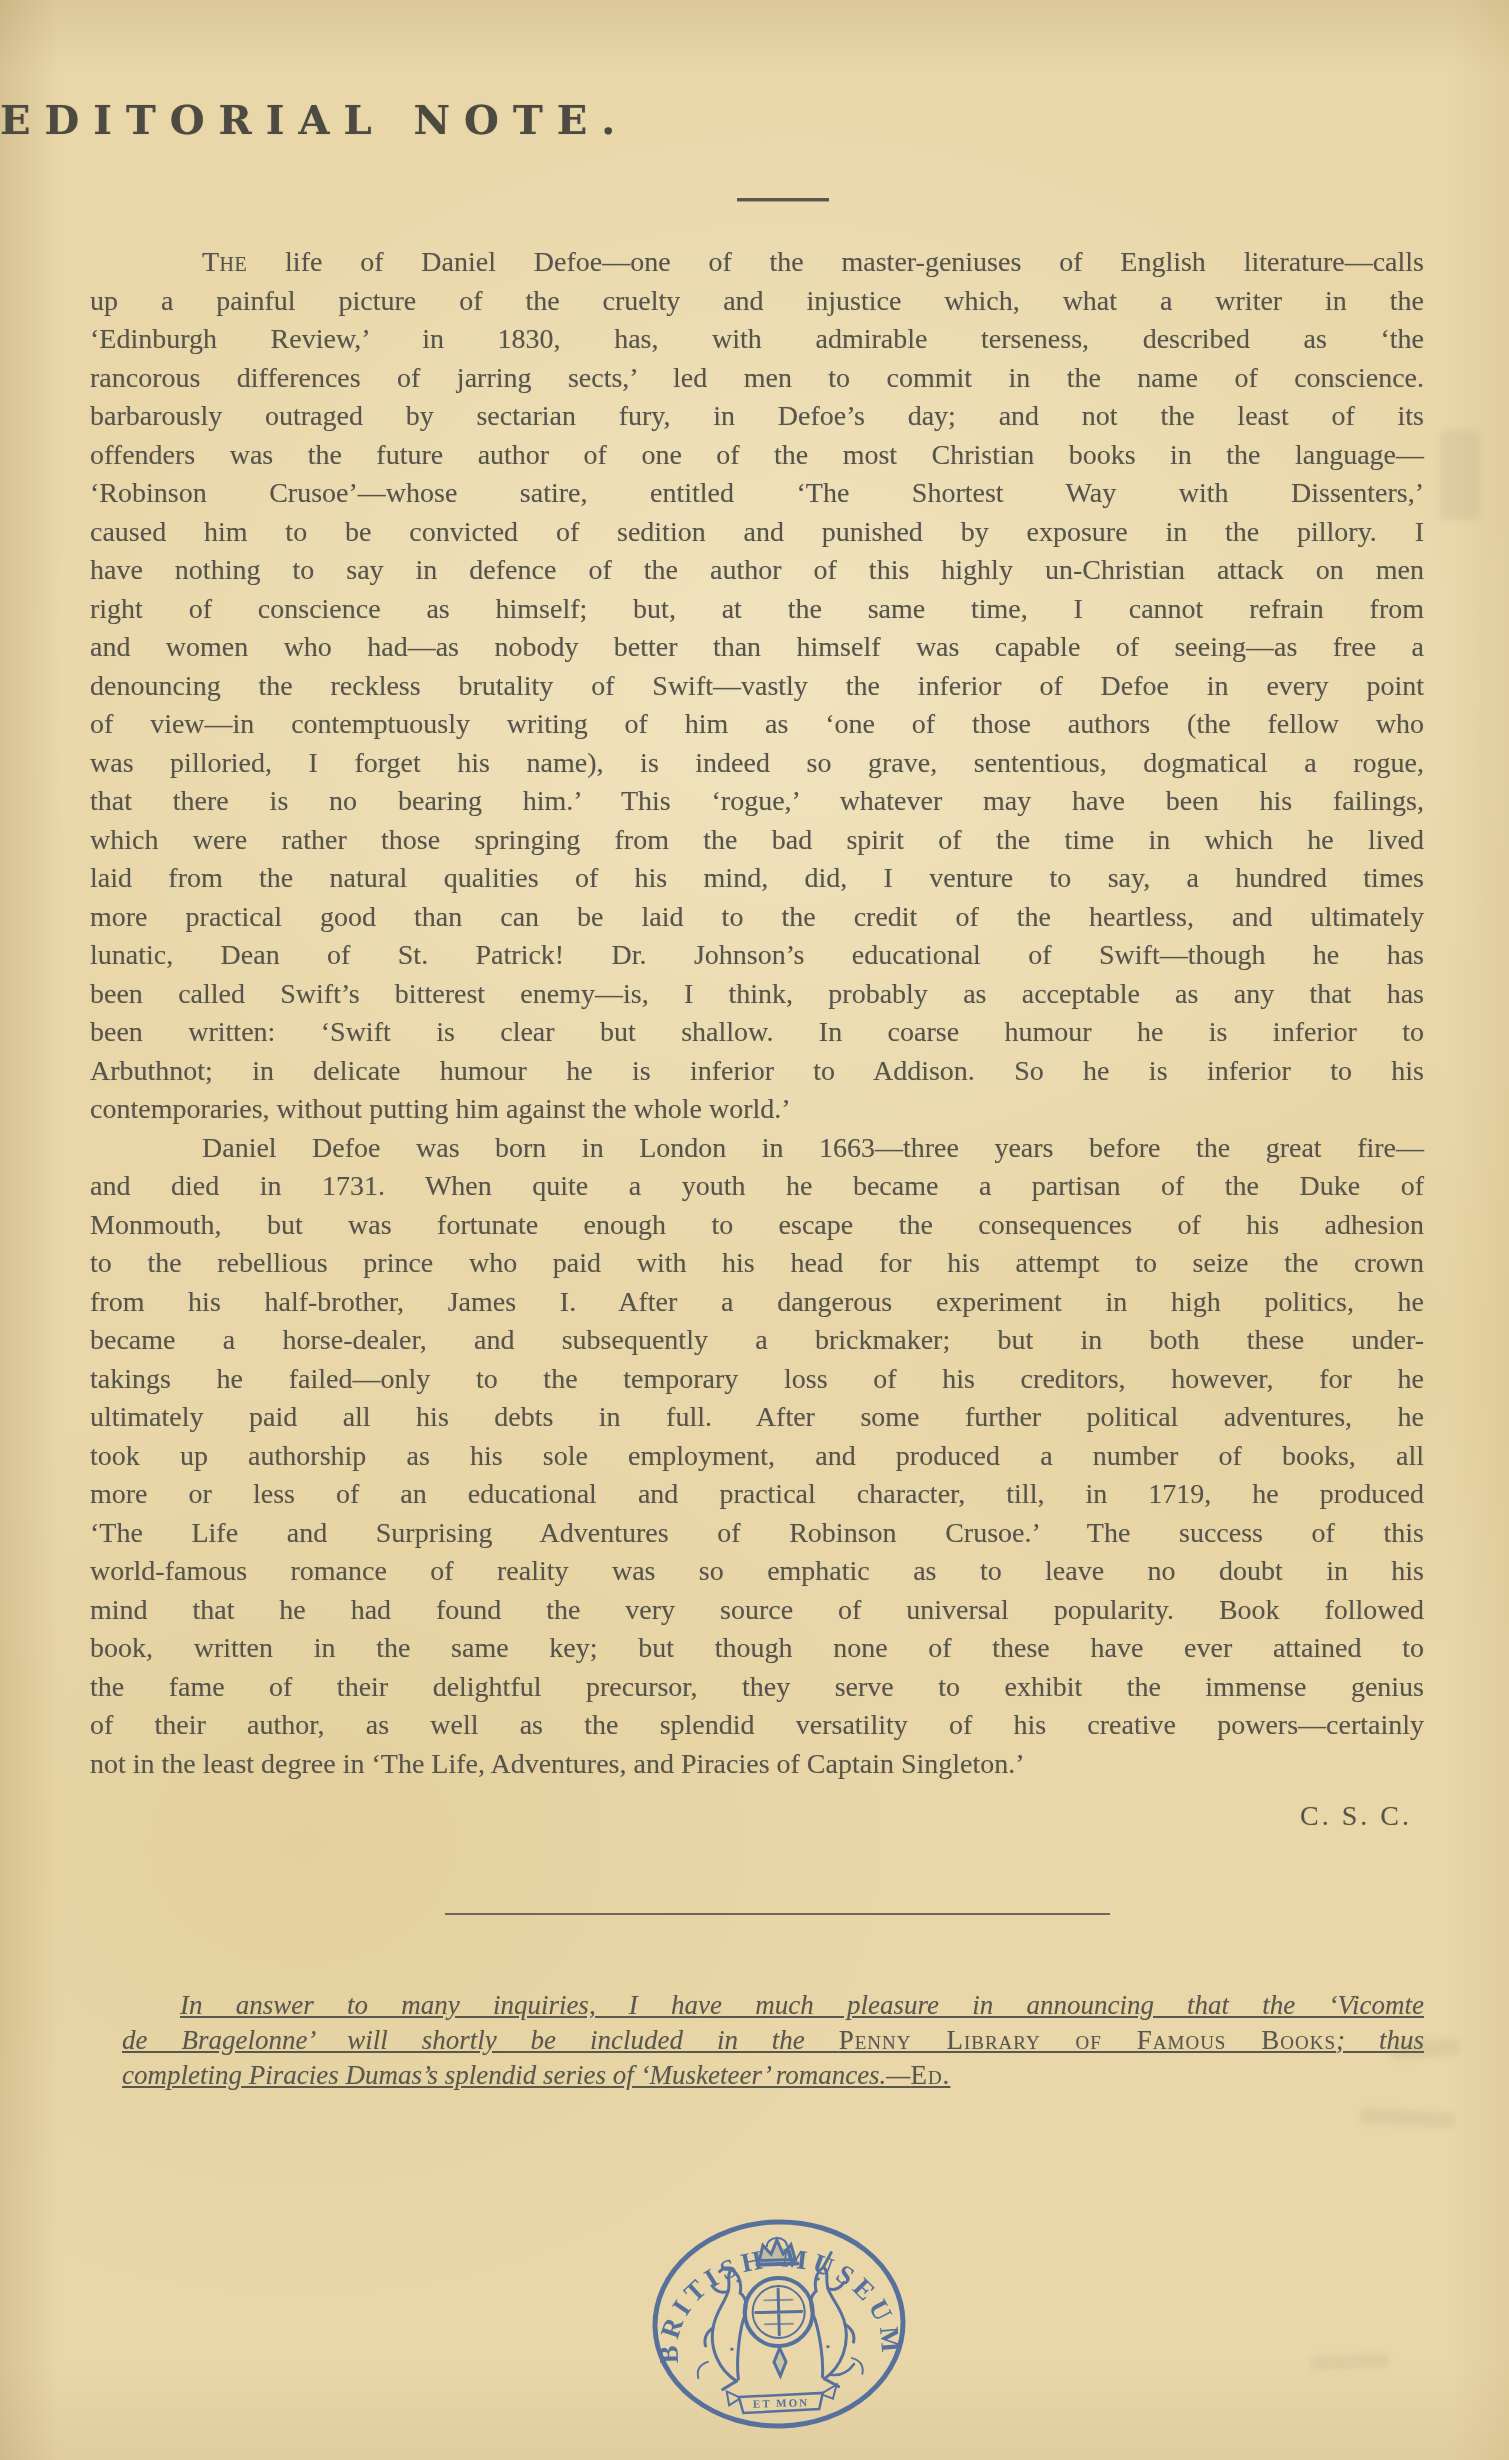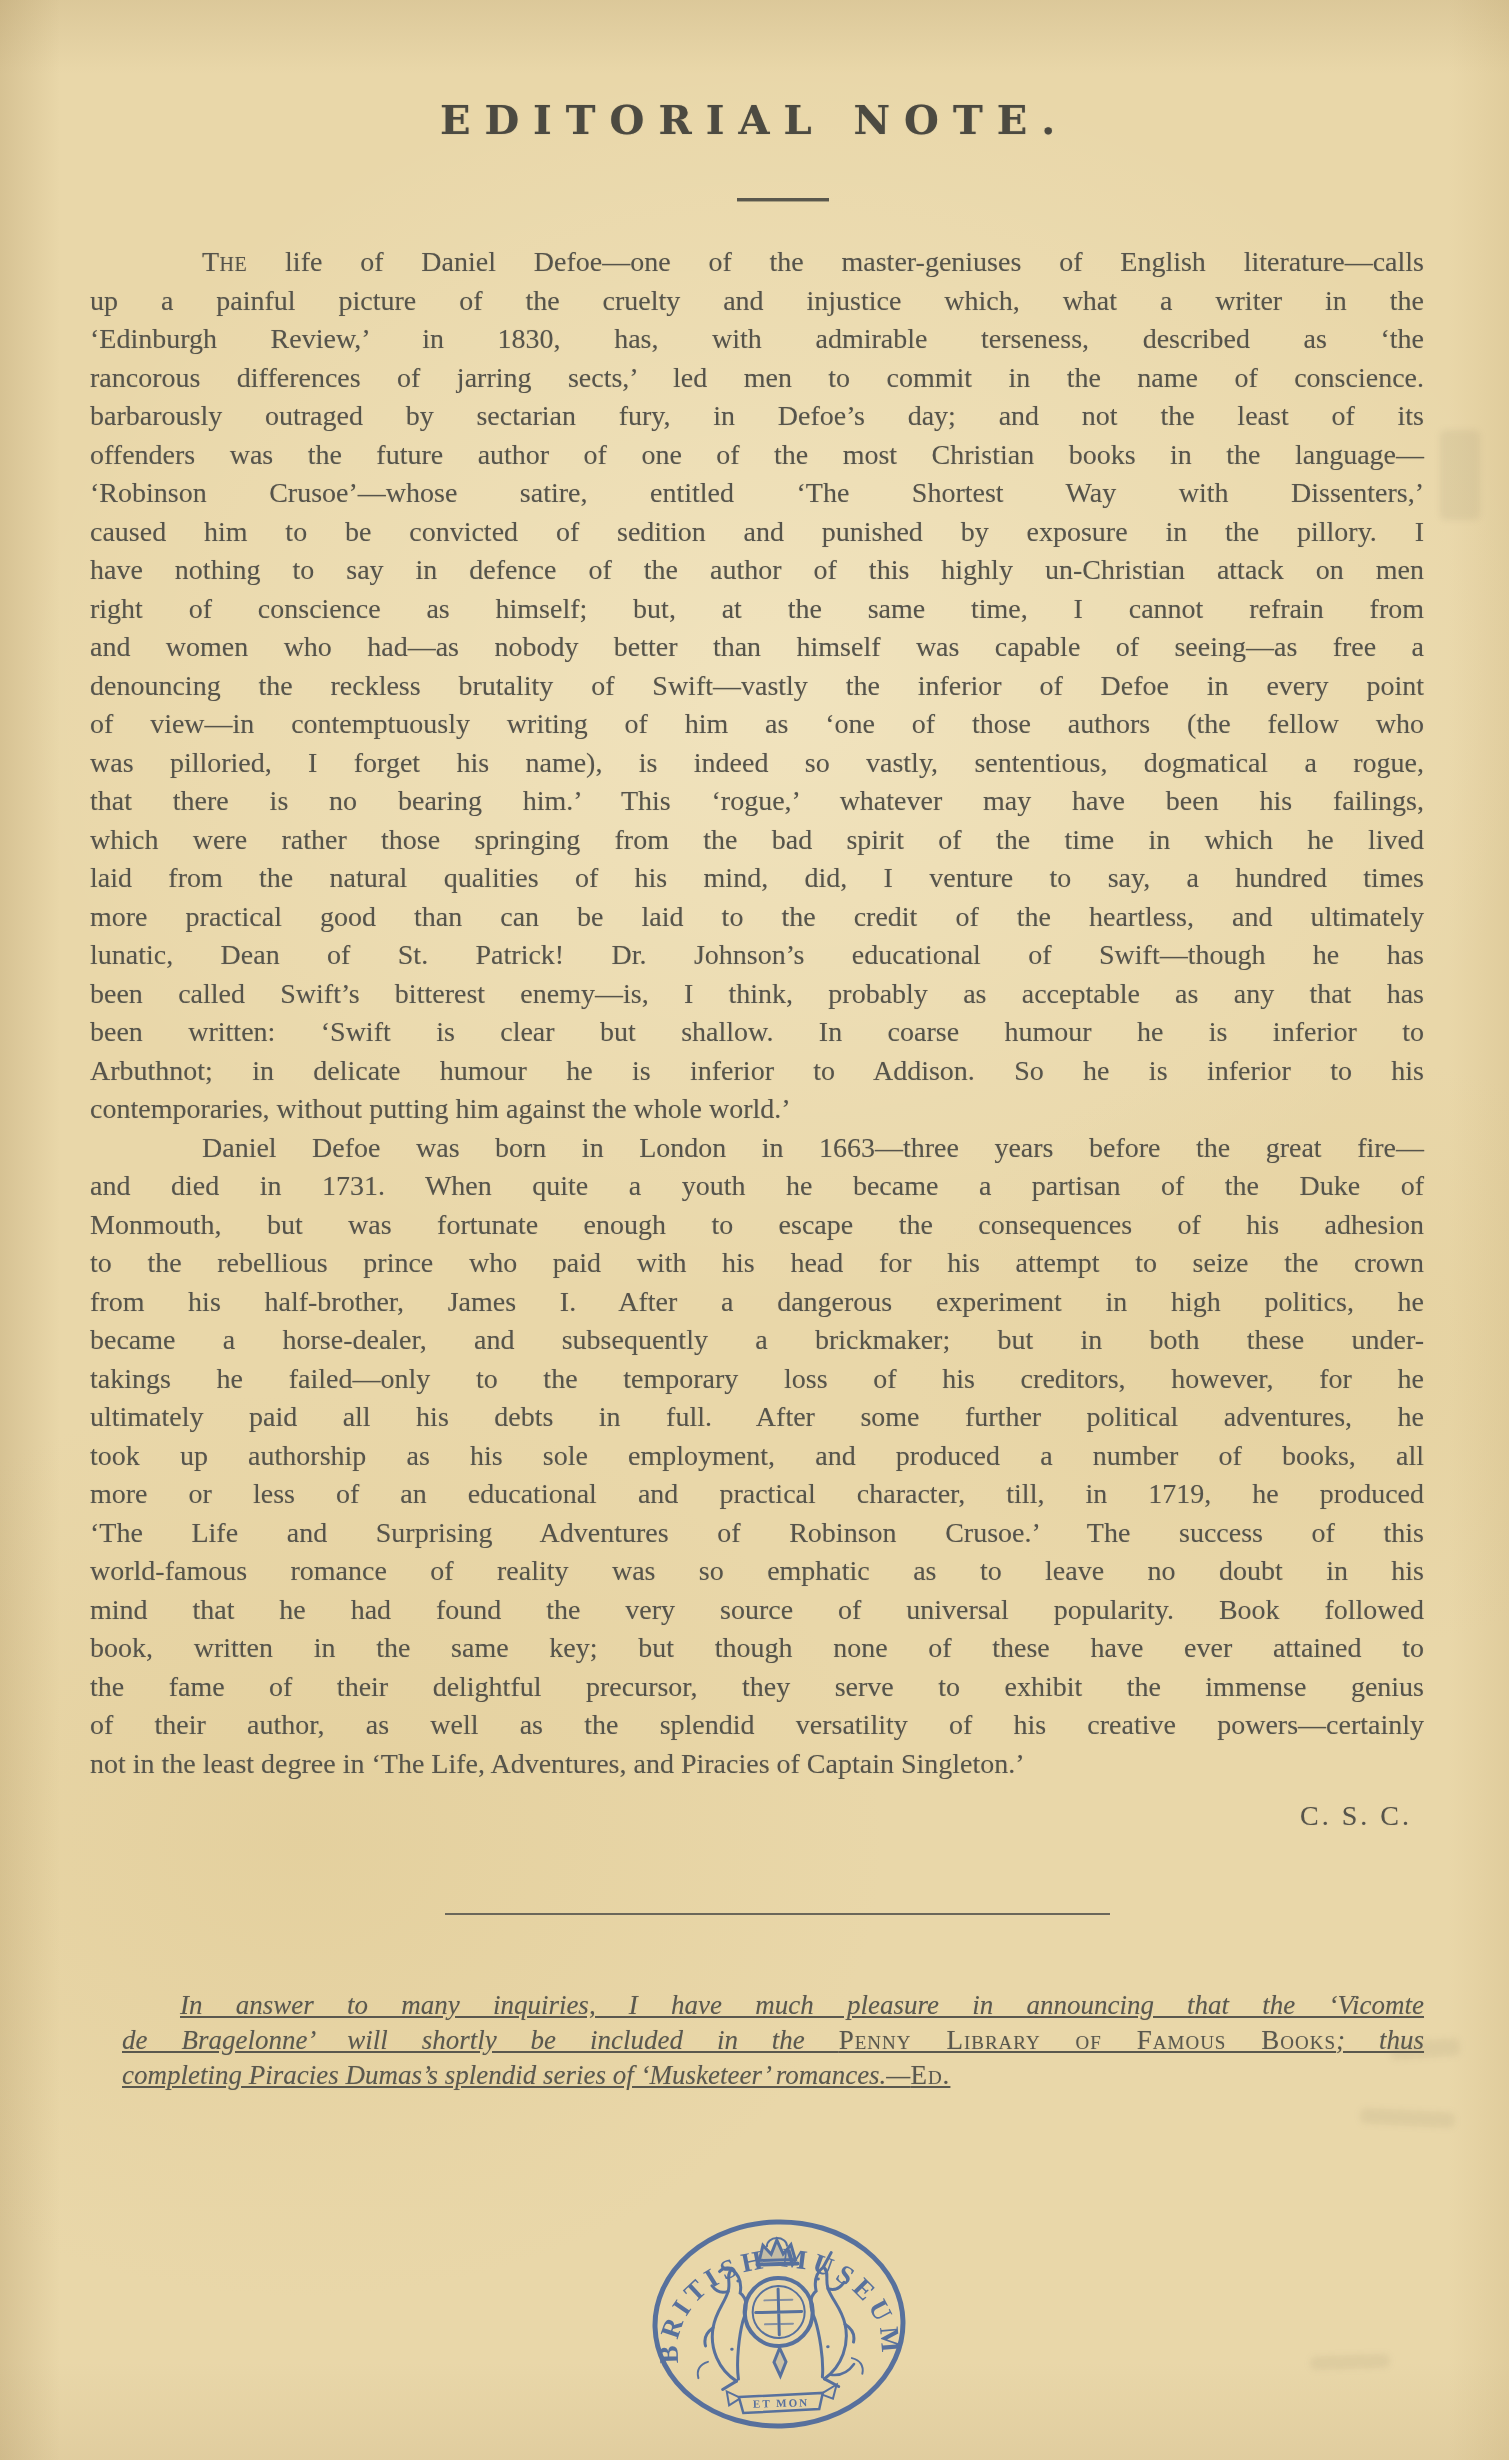--- a/index.html
+++ b/index.html
@@ -15,21 +15,20 @@
       linear-gradient(90deg, rgba(140,110,60,0.20), rgba(140,110,60,0) 4%),
       linear-gradient(180deg, rgba(140,110,60,0.14), rgba(140,110,60,0) 3%),
       linear-gradient(270deg, rgba(170,140,80,0.14), rgba(170,140,80,0) 4%),
       linear-gradient(0deg, rgba(150,120,70,0.10), rgba(150,120,70,0) 4%);
     overflow:hidden;
     font-family:"Liberation Serif", serif;
     color:#55534a;
   }
   .title{
     position:absolute; top:96px; left:0; width:100%;
-    text-align:center;
     font-family:"DejaVu Serif", serif;
     font-weight:bold;
     font-size:40px;
     letter-spacing:14px;
     color:#4c4a41;
     text-shadow:0 0 1px rgba(76,74,65,0.45);
   }
   .rule-short{
     position:absolute; top:198px; left:737px;
     width:92px; height:0;
@@ -110,21 +109,21 @@
         <div class="tline">rancorous differences of jarring sects,’ led men to commit in the name of conscience.</div>
         <div class="tline">barbarously outraged by sectarian fury, in Defoe’s day; and not the least of its</div>
         <div class="tline">offenders was the future author of one of the most Christian books in the language—</div>
         <div class="tline">‘Robinson Crusoe’—whose satire, entitled ‘The Shortest Way with Dissenters,’</div>
         <div class="tline">caused him to be convicted of sedition and punished by exposure in the pillory. I</div>
         <div class="tline">have nothing to say in defence of the author of this highly un-Christian attack on men</div>
         <div class="tline">right of conscience as himself; but, at the same time, I cannot refrain from</div>
         <div class="tline">and women who had—as nobody better than himself was capable of seeing—as free a</div>
         <div class="tline">denouncing the reckless brutality of Swift—vastly the inferior of Defoe in every point</div>
         <div class="tline">of view—in contemptuously writing of him as ‘one of those authors (the fellow who</div>
-        <div class="tline">was pilloried, I forget his name), is indeed so vastly, sententious, dogmatical a rogue,</div>
+        <div class="tline">was pilloried, I forget his name), is indeed so grave, sententious, dogmatical a rogue,</div>
         <div class="tline">that there is no bearing him.’ This ‘rogue,’ whatever may have been his failings,</div>
         <div class="tline">which were rather those springing from the bad spirit of the time in which he lived</div>
         <div class="tline">laid from the natural qualities of his mind, did, I venture to say, a hundred times</div>
         <div class="tline">more practical good than can be laid to the credit of the heartless, and ultimately</div>
         <div class="tline">lunatic, Dean of St. Patrick! Dr. Johnson’s educational of Swift—though he has</div>
         <div class="tline">been called Swift’s bitterest enemy—is, I think, probably as acceptable as any that has</div>
         <div class="tline">been written: ‘Swift is clear but shallow. In coarse humour he is inferior to</div>
         <div class="tline">Arbuthnot; in delicate humour he is inferior to Addison. So he is inferior to his</div>
         <div class="tline">contemporaries, without putting him against the whole world.’</div>
       </div>

